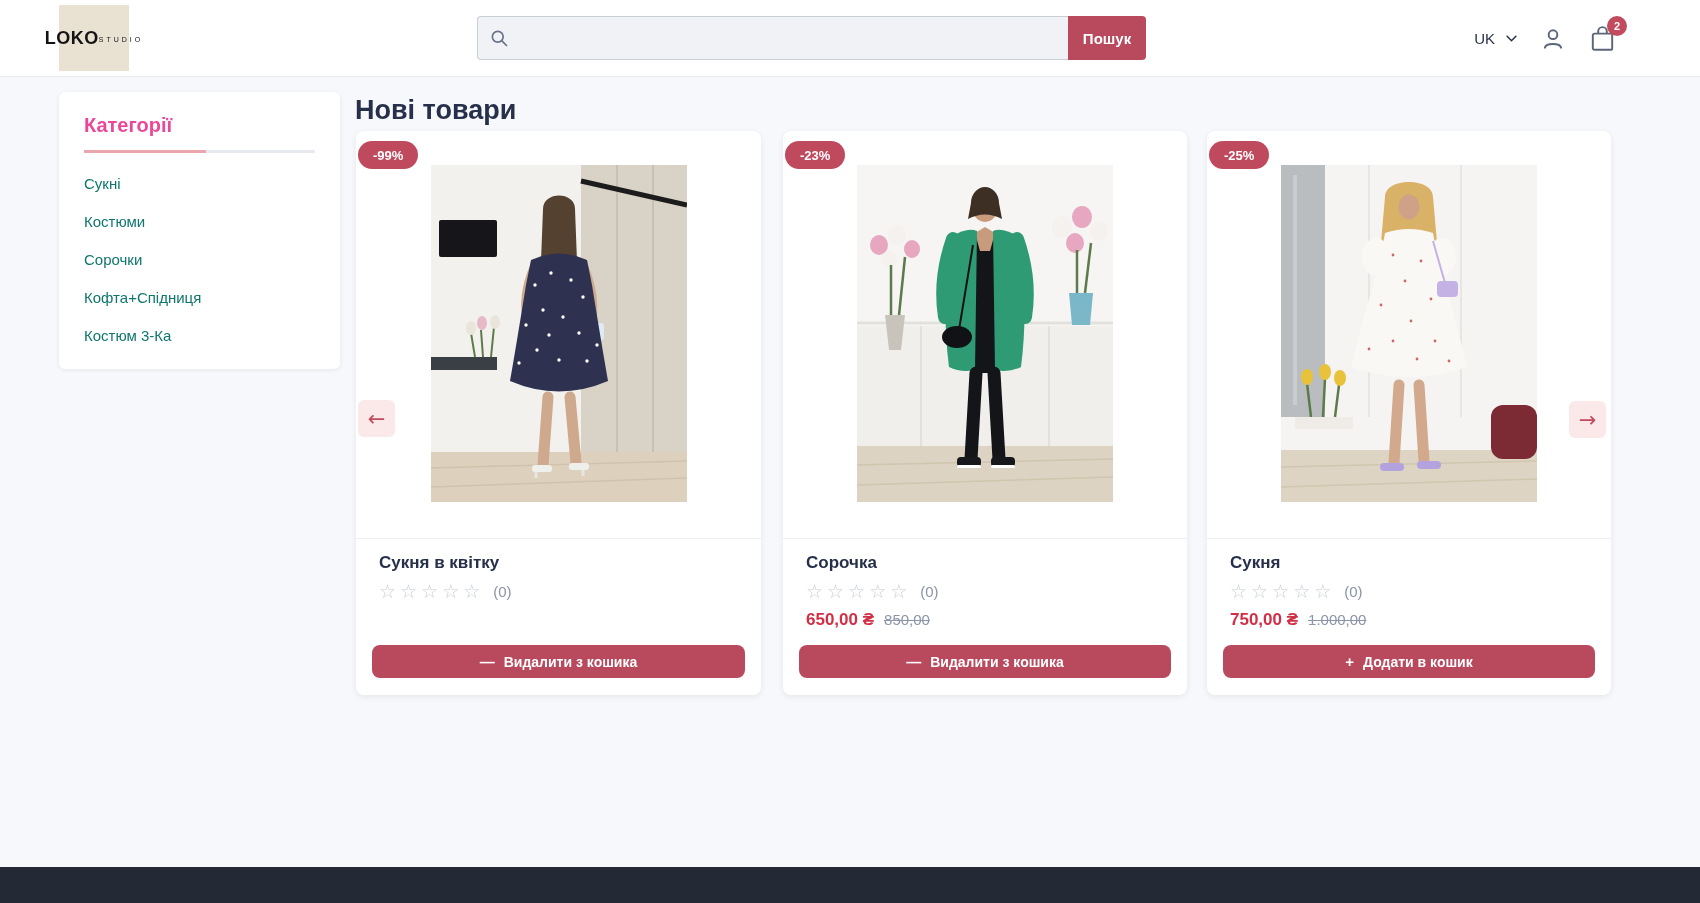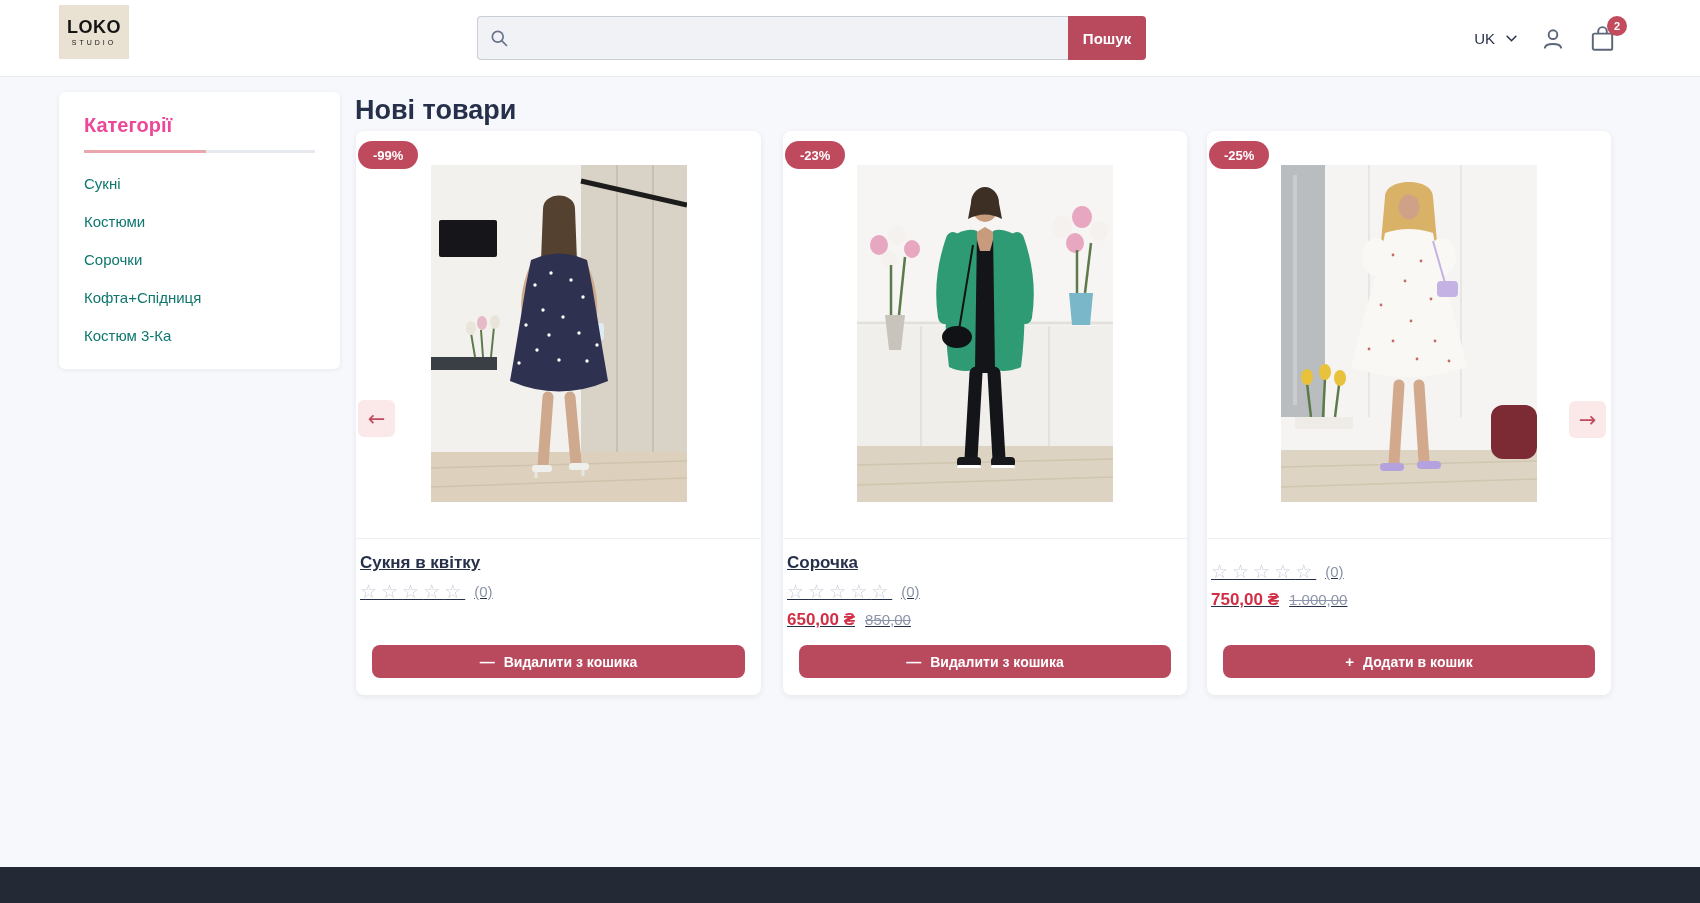--- a/index.html
+++ b/index.html
@@ -11,22 +11,22 @@
     color:#26304a;
   }
   .page { position:relative; width:1700px; height:903px; overflow:hidden; }
 
   
   header {
     position:absolute; top:0; left:0; width:1700px; height:77px;
     background:#ffffff; border-bottom:1px solid #e9ebef; z-index:5;
   }
   .logo {
-    position:absolute; left:59px; top:5px; width:70px; height:54px;
-    background:#e9e2d3; display:flex; flex-direction:column;
+    position:absolute; left:59px; top:5px; width:70px; height:66px;
+    background:#e9e2d3; display:flex; flex-direction:row;
     align-items:center; justify-content:center; cursor:pointer;
   }
   .logo-title { font-size:18px; font-weight:bold; letter-spacing:.5px; color:#141414; line-height:1; }
   .logo-sub   { font-size:7px; letter-spacing:3px; color:#141414; margin-top:3px; }
 
   .search {
     position:absolute; left:477px; top:16px; width:669px; height:44px;
     display:flex; align-items:stretch;border-radius:16px;
   }
   .search-box {
@@ -91,21 +91,21 @@
     position:absolute; left:2px; top:10px; height:28px; padding:0 15px;
     background:#bf4a5e; border-radius:15px; color:#fff;
     font-size:13px; font-weight:bold; display:flex; align-items:center; z-index:2;
   }
   .photo {
     position:absolute; left:50%; transform:translateX(-50%); top:34px;
     width:256px; height:337px; overflow:hidden; cursor:pointer; background:#f3f1ed;
   }
   .info {
     position:absolute; left:0; right:0; top:407px; bottom:0;
-    border-top:1px solid #edeff3; padding:14px 4px 0;text-decoration:underline;
+    border-top:1px solid #edeff3; padding:14px 23px 0;
   }
   .pname { margin:0; font-size:17px; font-weight:bold; color:#26304a; cursor:pointer; }
   .rating { display:flex; align-items:center; gap:9px; margin-top:9px; }
   .stars { color:#c6ccd6; font-size:19px; letter-spacing:4px; cursor:pointer; line-height:1; }
   .rcount { color:#8b94a6; font-size:15px; }
   .prices { margin-top:9px; display:flex; align-items:baseline; gap:10px; }
   .price { color:#d22e45; font-weight:bold; font-size:17px; }
   .old { color:#8c95a9; font-size:15px; text-decoration:line-through; }
   .cart-btn {
     position:absolute; left:16px; right:16px; bottom:17px; height:33px;
@@ -359,20 +359,21 @@
         </g>
         <line x1="152" y1="76" x2="164" y2="118" stroke="#c4b2e4" stroke-width="2"></line>
         <rect x="156" y="116" width="21" height="16" rx="4" fill="#c4b2e4"></rect>
         <path d="M118 220 L113 298" stroke="#d2a98c" stroke-width="11" stroke-linecap="round"></path>
         <path d="M138 220 L143 296" stroke="#d2a98c" stroke-width="11" stroke-linecap="round"></path>
         <rect x="99" y="298" width="24" height="8" rx="4" fill="#b3a2dd"></rect>
         <rect x="136" y="296" width="24" height="8" rx="4" fill="#b3a2dd"></rect>
       </svg>
     </div>
     <div class="info">
+      <h3 class="pname">Сукня</h3>
       <div class="rating">
         <span class="stars"><span>☆</span><span>☆</span><span>☆</span><span>☆</span><span>☆</span></span>
         <span class="rcount">(0)</span>
       </div>
       <div class="prices">
         <span class="price">750,00 ₴</span>
         <span class="old">1.000,00</span>
       </div>
       <button class="cart-btn">
         <span class="btn-icon">+</span>

